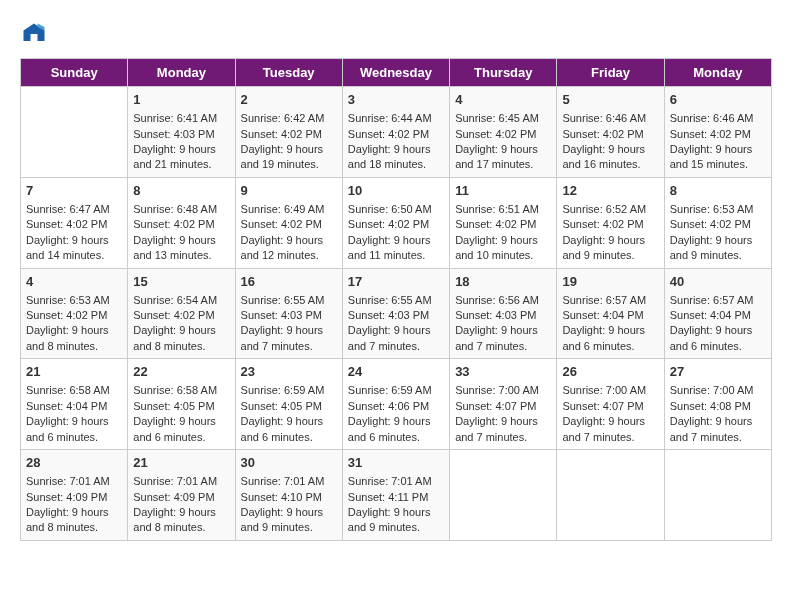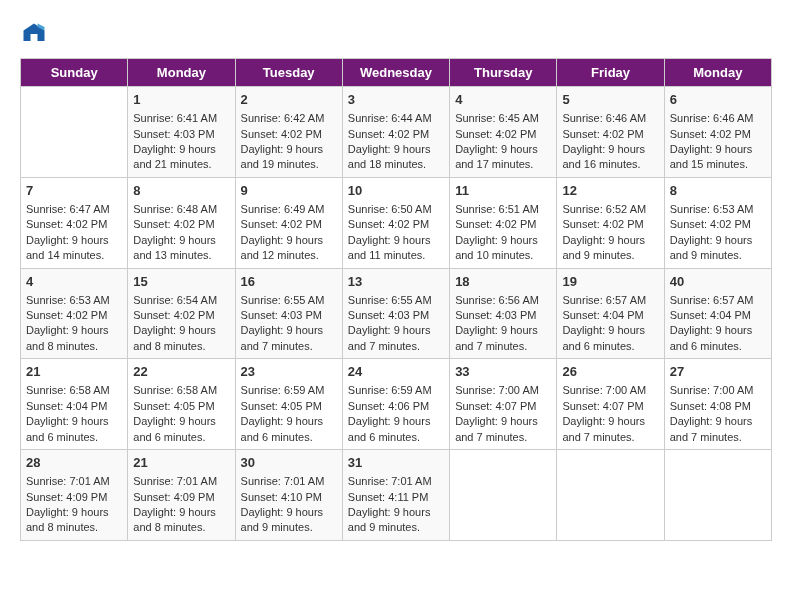--- a/index.html
+++ b/index.html
@@ -185,21 +185,21 @@
         </td>
         <td>
           <span class="day-num">15</span>
           <div class="cell-content">Sunrise: 6:54 AM<br>Sunset: 4:02 PM<br>Daylight: 9 hours<br>and 8 minutes.</div>
         </td>
         <td>
           <span class="day-num">16</span>
           <div class="cell-content">Sunrise: 6:55 AM<br>Sunset: 4:03 PM<br>Daylight: 9 hours<br>and 7 minutes.</div>
         </td>
         <td>
-          <span class="day-num">13</span>
+          <span class="day-num">17</span>
           <div class="cell-content">Sunrise: 6:55 AM<br>Sunset: 4:03 PM<br>Daylight: 9 hours<br>and 7 minutes.</div>
         </td>
         <td>
           <span class="day-num">18</span>
           <div class="cell-content">Sunrise: 6:56 AM<br>Sunset: 4:03 PM<br>Daylight: 9 hours<br>and 7 minutes.</div>
         </td>
         <td>
           <span class="day-num">19</span>
           <div class="cell-content">Sunrise: 6:57 AM<br>Sunset: 4:04 PM<br>Daylight: 9 hours<br>and 6 minutes.</div>
         </td>

